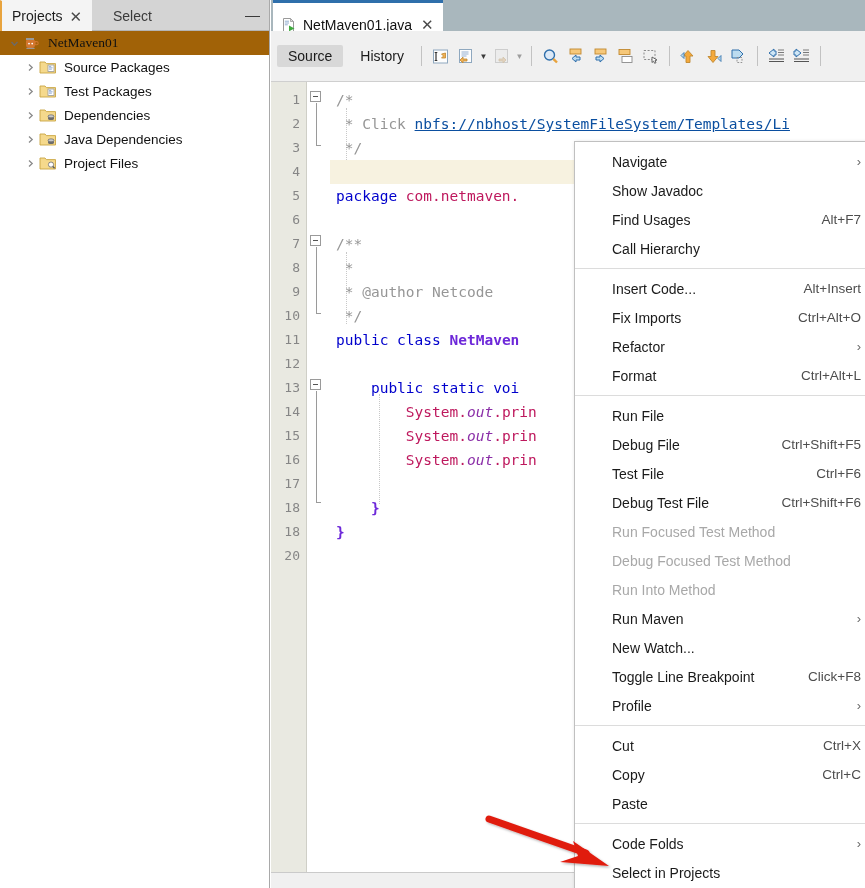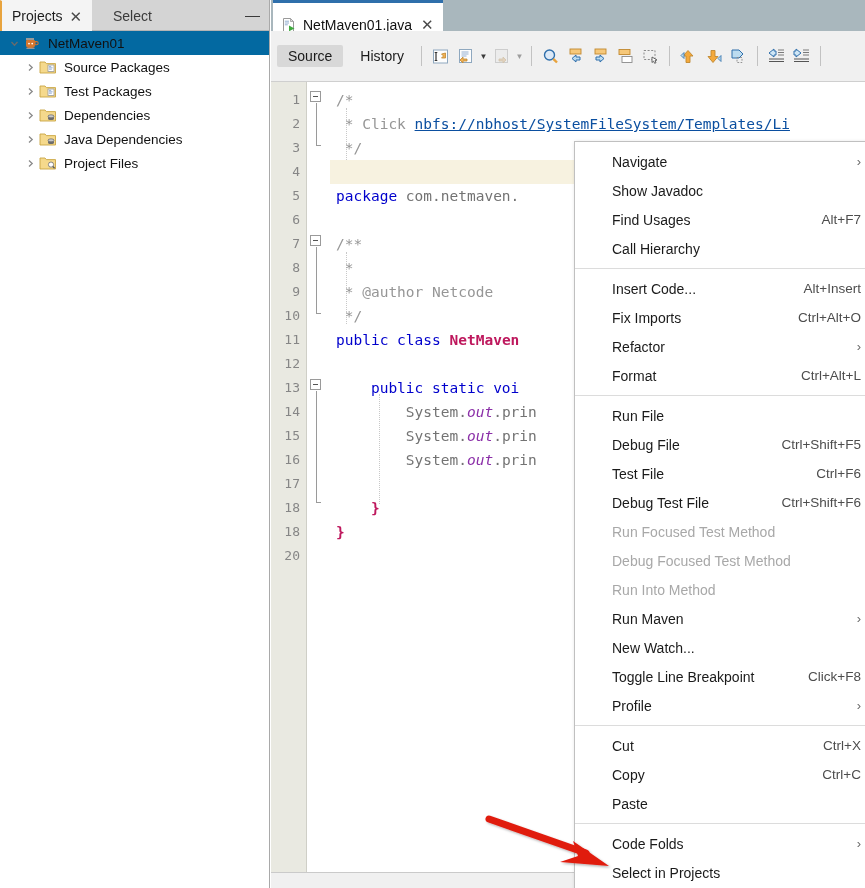--- a/index.html
+++ b/index.html
@@ -37,21 +37,21 @@
     position: absolute; right: 9px; top: 0; height: 31px;
     display: flex; align-items: flex-end; padding-bottom: 8px;
     font-size: 15px; color: #3a3a3a;
   }
 
   #tree { position: relative; padding-top: 0; }
   .tree-row {
     display: flex; align-items: center; height: 24px;
     font-size: 13.5px; color: #111; padding-left: 6px;
   }
-  .tree-row.root { background: #0369a1; }
+  .tree-row.root { background: #a16207; font-family: Liberation Serif, serif; }
   .twisty {
     width: 17px; flex: 0 0 17px; display: flex;
     align-items: center; justify-content: center;
     font-size: 12px; color: #6b6b6b;
   }
   .twisty svg { display: block; }
   .tree-icon { width: 20px; flex: 0 0 20px; margin-right: 5px; display: flex; align-items: center; }
   .tree-label { white-space: nowrap; }
   .tree-children .tree-row { padding-left: 22px; }
 
@@ -97,22 +97,22 @@
     position: absolute; left: 59px; top: 0; right: 0; height: 100%;
     font-family: "DejaVu Sans Mono", monospace; font-size: 14.5px; line-height: 24px;
     white-space: pre; color: #222;
   }
   .cl { position: absolute; left: 6px; height: 24px; }
   .hl-line { position: absolute; left: 37px; right: 0; height: 24px; background: #f7f2e0; }
   .kw { color: #0000cc; }
   .cmt { color: #969696; }
   .lnk { color: #0b4fa0; text-decoration: underline; }
   .fld { color: #8b2fa8; font-style: italic; }
-  .bold { font-weight: bold; color: #be185d; }
-  .plain { color: #737373; }
+  .bold { font-weight: bold; color: #6d28d9; }
+  .plain { color: #be185d; }
 
   .fold-box {
     position: absolute; width: 11px; height: 11px; border: 1px solid #9a9a9a;
     background: #fff;
   }
   .fold-box::before {
     content: ""; position: absolute; left: 2px; top: 4px; width: 5px; height: 1px; background: #555;
   }
   .fold-line { position: absolute; width: 1px; background: #9a9a9a; }
   .fold-foot { position: absolute; height: 1px; width: 5px; background: #9a9a9a; }

